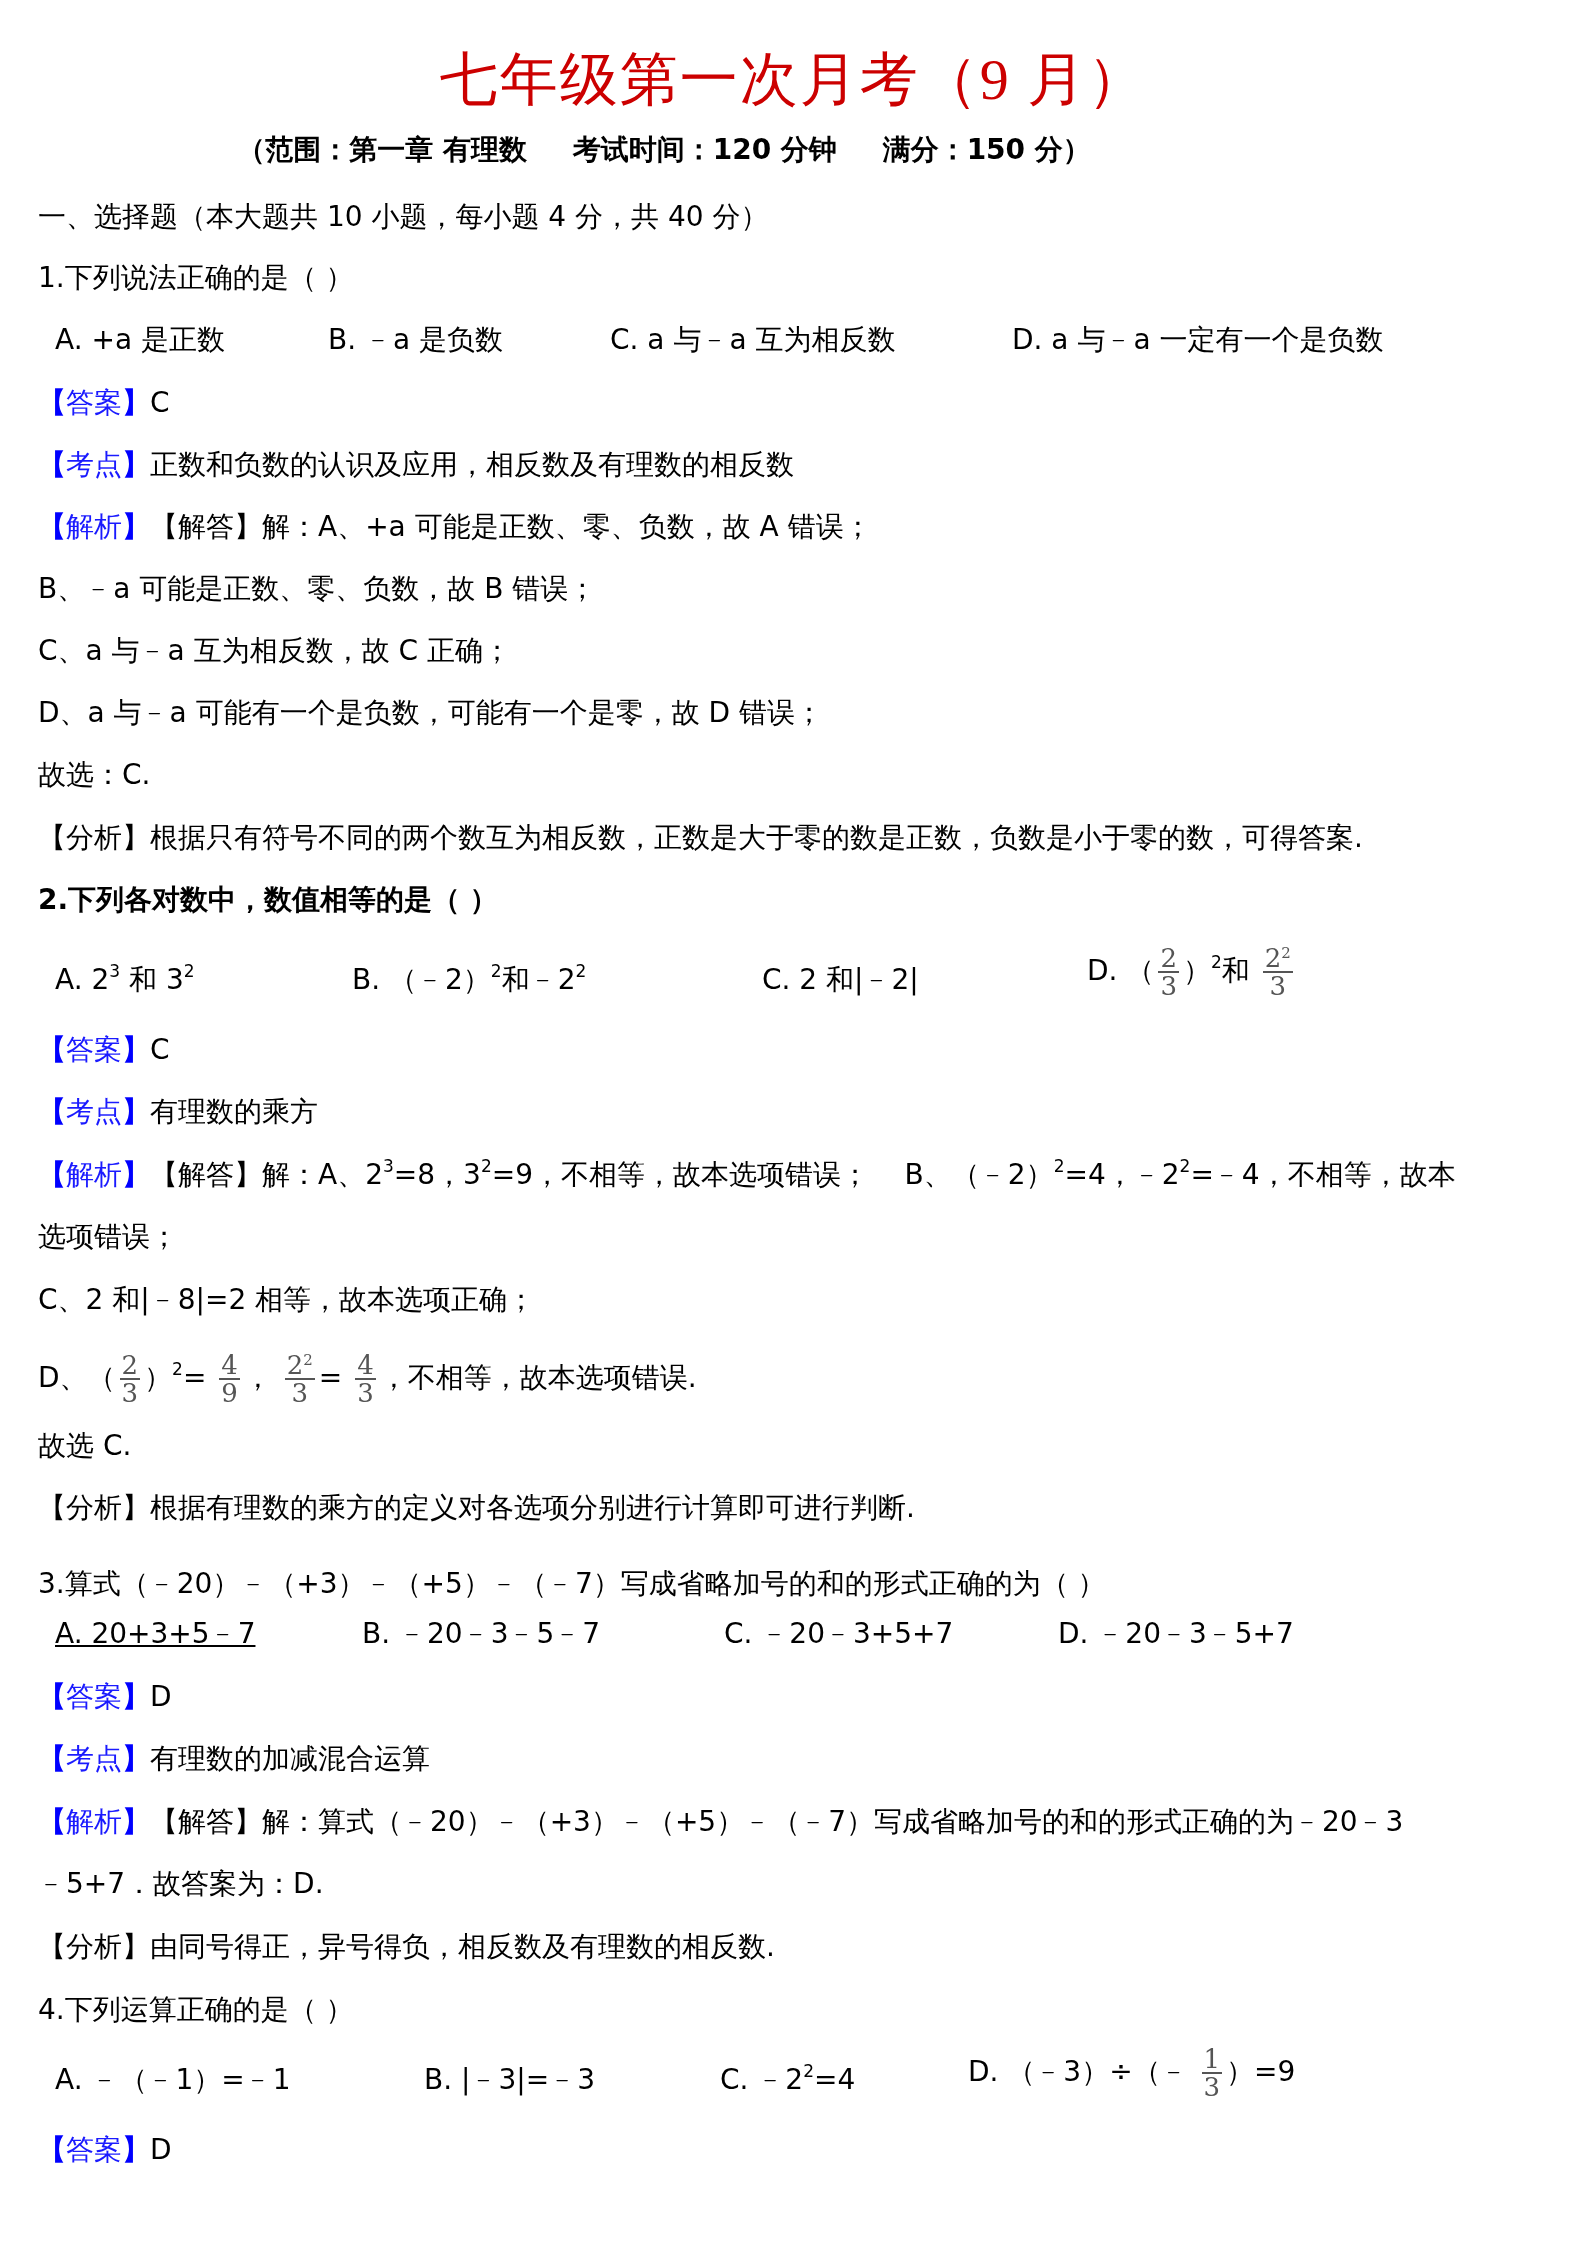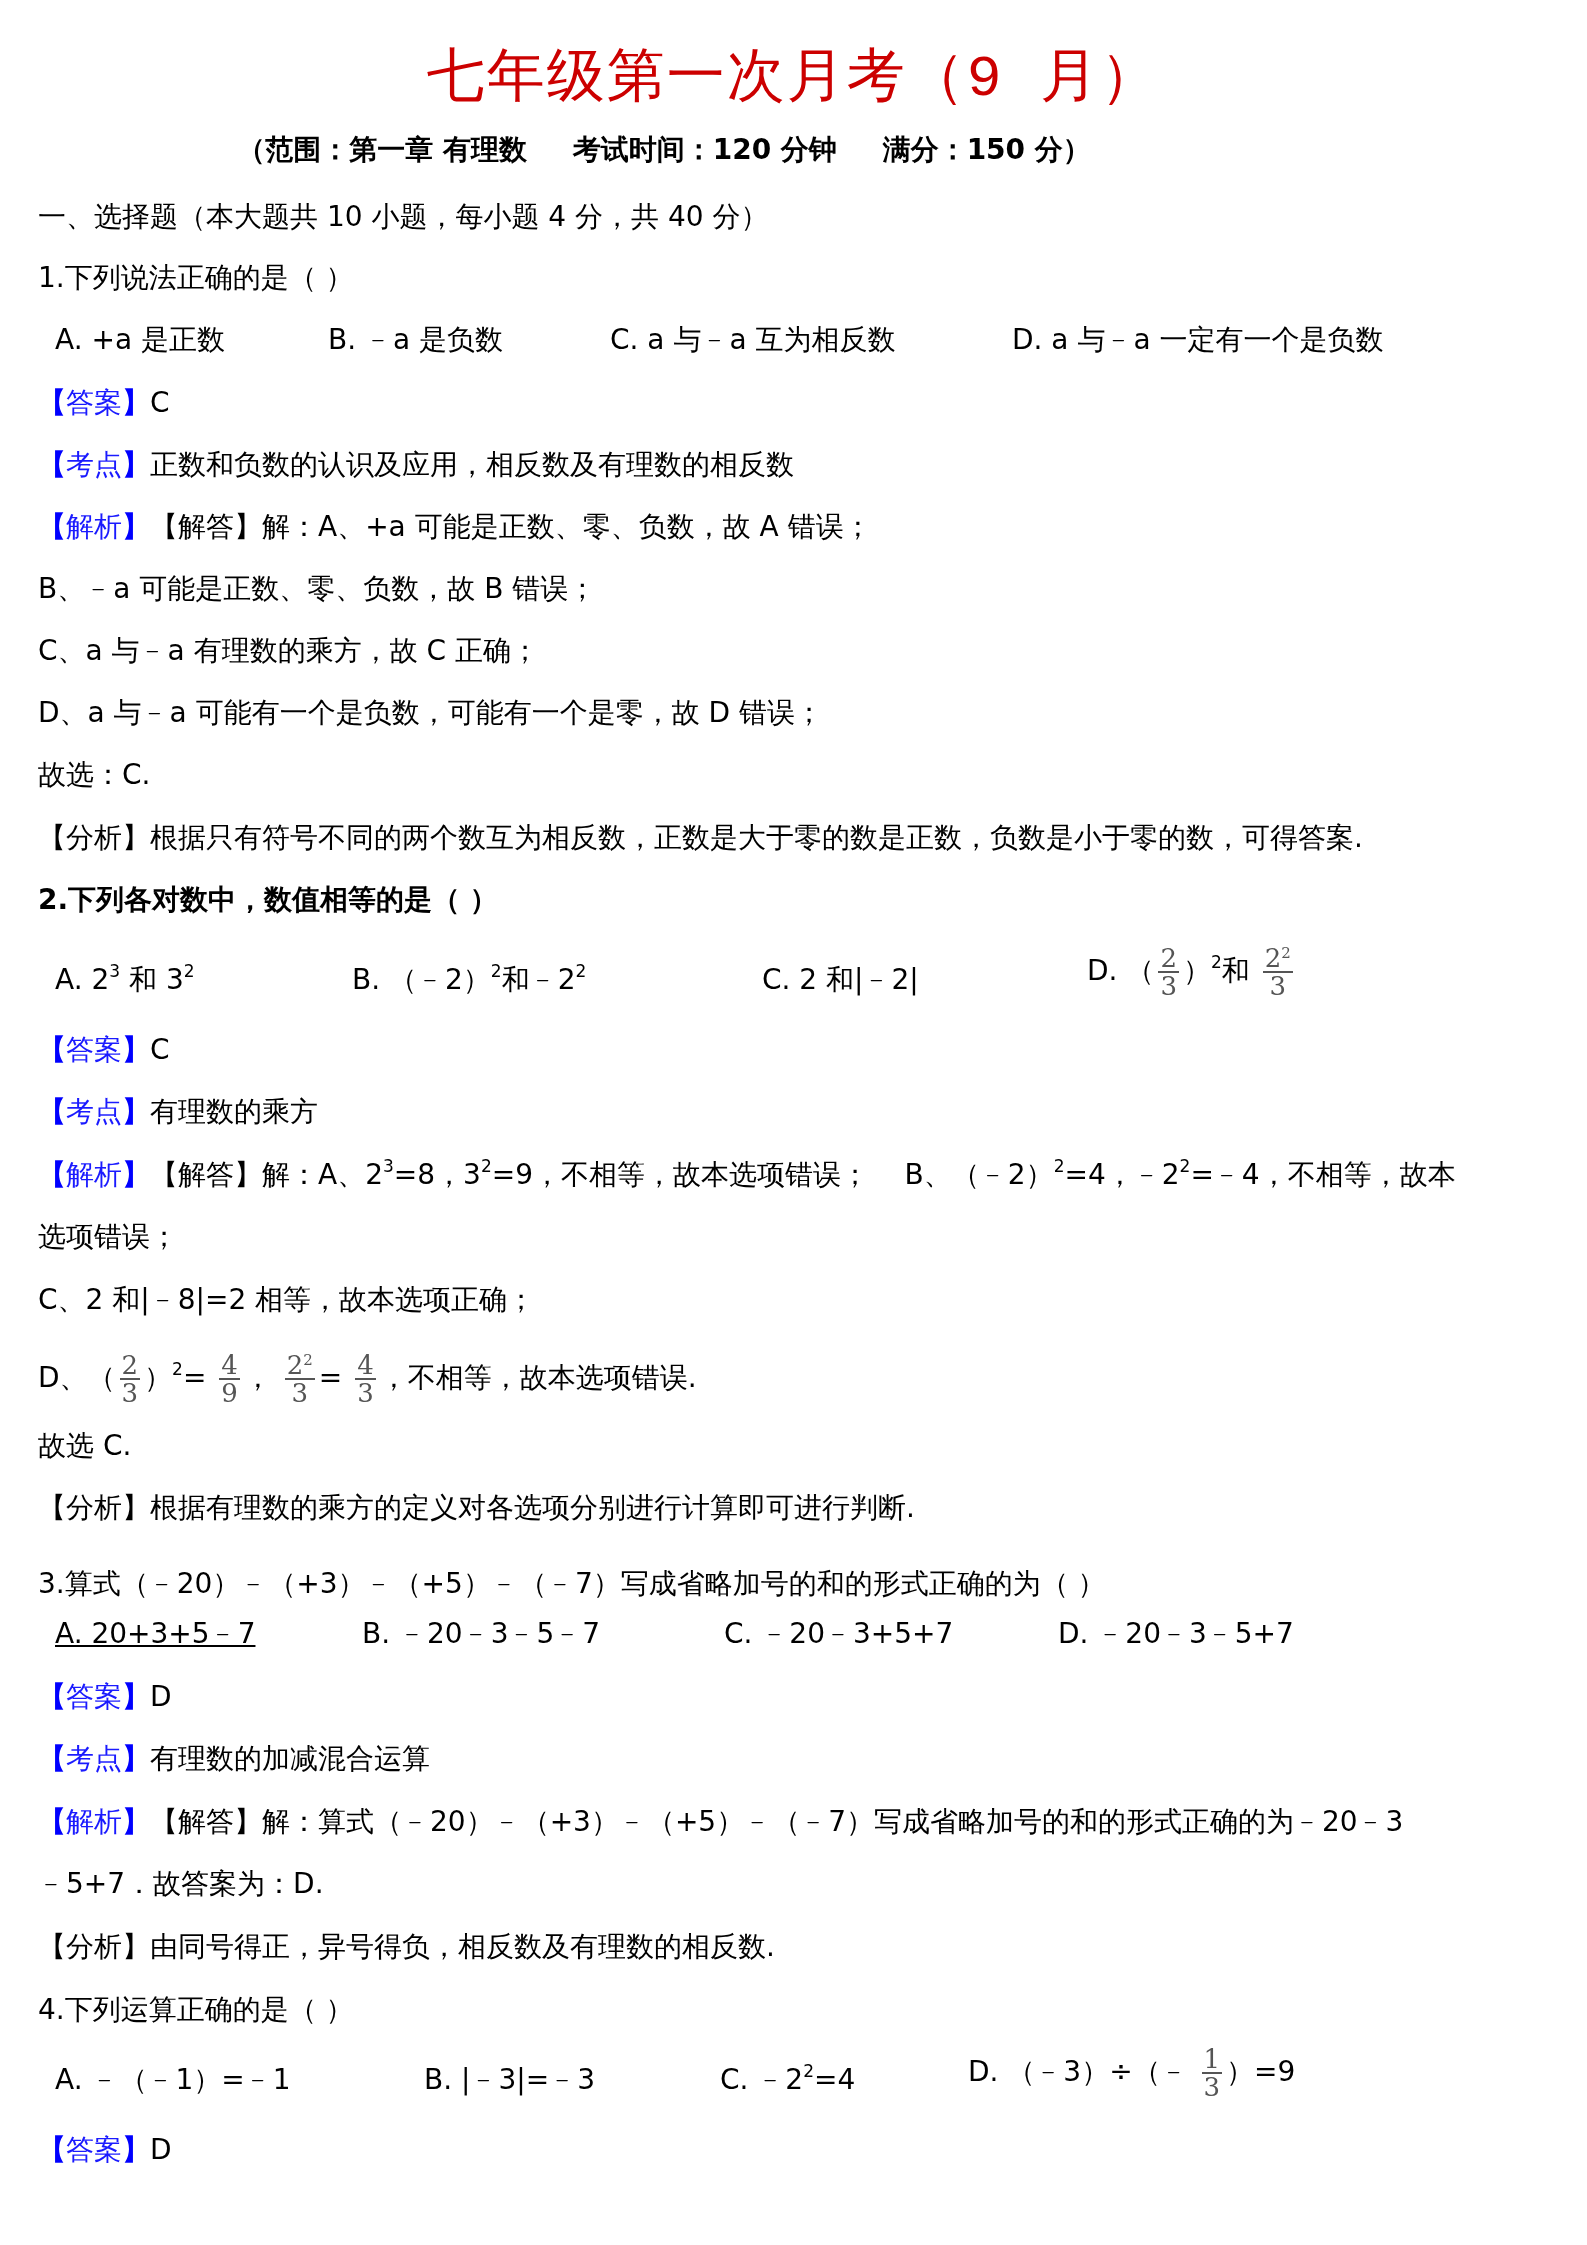--- a/index.html
+++ b/index.html
@@ -1,20 +1,20 @@
 <!DOCTYPE html>
 <html><head>
 <meta charset="utf-8">
 <style>
   html, body { margin: 0; padding: 0; background: #ffffff; }
   body { width: 1587px; height: 2245px; position: relative; overflow: hidden;
          font-family: "DejaVu Sans", "Liberation Sans", sans-serif; color: #000; }
   .line { position: absolute; left: 38px; font-size: 28px; line-height: 40px; white-space: nowrap; }
   .title { position: absolute; top: 42px; left: 0; width: 1587px; text-align: center;
-           font-size: 58px; line-height: 76px; color: #cc0000; font-family: Liberation Mono, monospace; letter-spacing: 2px; }
+           font-size: 58px; line-height: 76px; color: #cc0000; font-family: Liberation Serif, serif; letter-spacing: 2px; }
   .subtitle { position: absolute; top: 130px; left: 0; width: 1328px; text-align: center;
               font-size: 28px; line-height: 40px; font-weight: bold; }
   .subtitle span { margin: 0 18px; }
   .tag { color: #1a1aff; }
   .br { color: #0000ff; font-weight: bold; }
   .opt { position: absolute; font-size: 28px; line-height: 40px; white-space: nowrap; }
   sup { font-size: 17px; vertical-align: 12px; line-height: 0; }
   .frac { display: inline-flex; flex-direction: column; align-items: center; vertical-align: middle;
           font-family: "DejaVu Serif", "Liberation Serif", serif; color: #555; font-size: 26px; line-height: 26px; margin: 0 4px; }
   .frac .num { border-bottom: 2px solid #555; padding: 0 2px; }
@@ -41,21 +41,21 @@
 <div class="line" style="top:383px;">
   <span class="br">【</span><span class="tag">答案</span><span class="br">】</span><span>C</span>
 </div>
 <div class="line" style="top:445px;">
   <span class="br">【</span><span class="tag">考点</span><span class="br">】</span><span>正数和负数的认识及应用，相反数及有理数的相反数</span>
 </div>
 <div class="line" style="top:507px;">
   <span class="br">【</span><span class="tag">解析</span><span class="br">】</span><span>【解答】</span><span>解：A、+a 可能是正数、零、负数，故 A 错误；</span>
 </div>
 <div class="line" style="top:569px;">B、﹣a 可能是正数、零、负数，故 B 错误；</div>
-<div class="line" style="top:631px;">C、a 与﹣a 有理数的乘方，故 C 正确；</div>
+<div class="line" style="top:631px;">C、a 与﹣a 互为相反数，故 C 正确；</div>
 <div class="line" style="top:693px;">D、a 与﹣a 可能有一个是负数，可能有一个是零，故 D 错误；</div>
 <div class="line" style="top:755px;">故选：C.</div>
 <div class="line" style="top:818px;">
   <span>【分析】</span><span>根据只有符号不同的两个数互为相反数，正数是大于零的数是正数，负数是小于零的数，可得答案.</span>
 </div>
 
 <div class="line" style="top:880px;font-weight:bold;">2.下列各对数中，数值相等的是（    ）</div>
 <div class="opt" style="top:960px;left:55px;">A. 2<sup>3</sup> 和 3<sup>2</sup></div>
 <div class="opt" style="top:960px;left:352px;">B. （﹣2）<sup>2</sup>和﹣2<sup>2</sup></div>
 <div class="opt" style="top:960px;left:762px;">C. 2 和|﹣2|</div>

